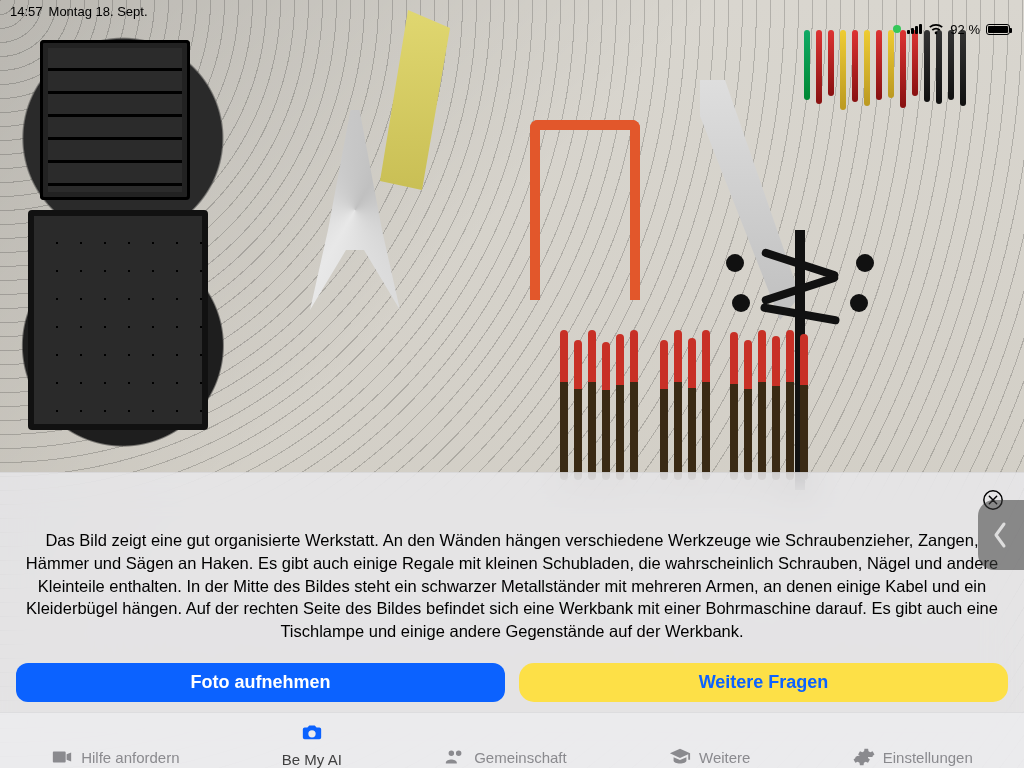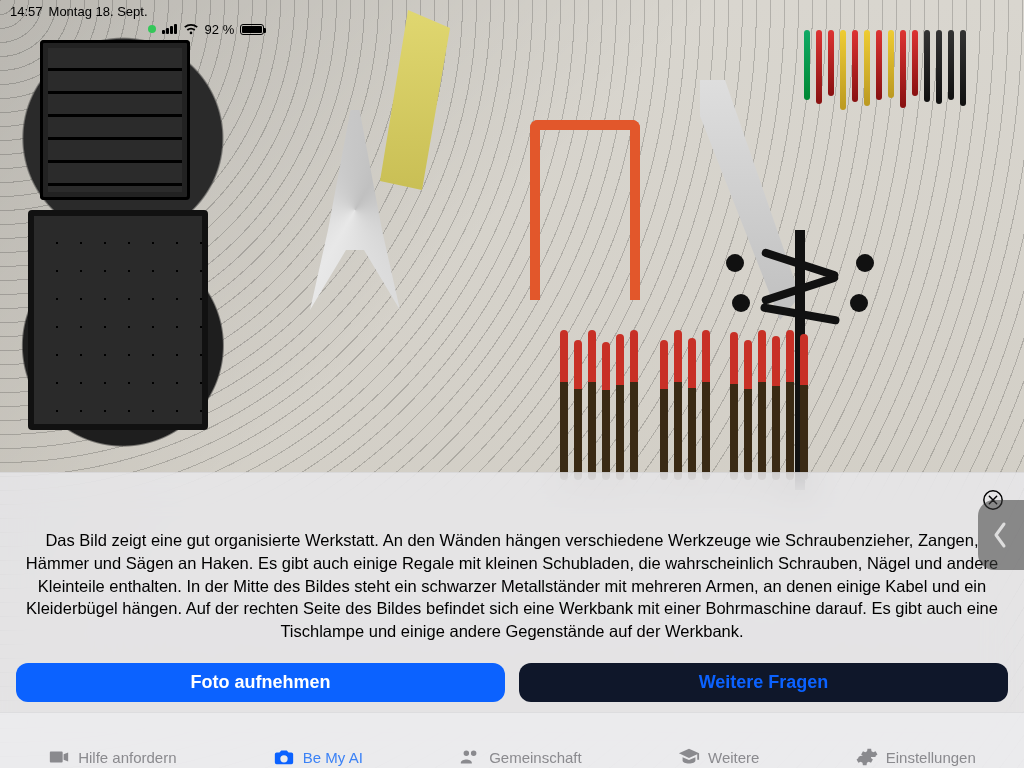--- a/index.html
+++ b/index.html
@@ -1,22 +1,22 @@
 <!DOCTYPE html>
 <html><head>
 <meta charset="utf-8">
 <style>
 * { margin: 0; padding: 0; box-sizing: border-box; }
 html, body { width: 1024px; height: 768px; overflow: hidden; font-family: -apple-system, "Helvetica Neue", Arial, sans-serif; }
 .screen { position: relative; width: 1024px; height: 768px; }
 
 
 .status-bar {
-  position: absolute; top: 0; left: 0; right: 12px; height: 22px;
-  display: flex; align-items: center;
+  position: absolute; top: 0; left: 0; right: 4px; height: 22px;
+  display: flex; justify-content: space-between; align-items: center;
   padding: 0 10px; font-size: 13px; color: #000; z-index: 50;
 }
 .status-left { display: flex; align-items: center; gap: 6px; font-weight: 500; }
 .status-right { display: flex; align-items: center; gap: 6px; font-weight: 500; margin-top: 36px; }
 .battery-shell {
   width: 24px; height: 11px; border: 1px solid #000; border-radius: 3px;
   position: relative; display: inline-block;
 }
 .battery-shell::after {
   content: ""; position: absolute; right: -3px; top: 3px; width: 2px; height: 5px;
@@ -97,30 +97,30 @@
 .desc {
   padding: 56px 20px 8px 20px; text-align:center; font-size:16.5px; line-height:1.38;
   color:#000;
 }
 .btn-row { display:flex; gap:14px; padding: 12px 16px 10px 16px; }
 .btn {
   flex:1; height:39px; border-radius:12px; display:flex; align-items:center; justify-content:center;
   font-size:18px; font-weight:600; cursor:pointer; user-select:none;
 }
 .btn-primary { background:#0b62ff; color:#fff; }
-.btn-secondary { background:#0f172a; color:#0b62ff; }
+.btn-secondary { background:#fde047; color:#0b62ff;border-radius:15px; }
 
 
 .tabbar {
   margin-top:auto; height:56px; display:flex; align-items:flex-end; justify-content:space-around;
   border-top:1px solid rgba(0,0,0,.06);
   background:rgba(240,240,243,.6);
 }
 .tab { display:flex; align-items:center; gap:8px; color:#8a8a8e; font-size:15px; cursor:pointer; }
-.tab.active { color:#3b82f6; }
+.tab.active { color:#404040;flex-direction:column; }
 .tab svg { width:22px; height:22px; }
 .tab.active svg { fill:#0b62ff; }
 .tab:not(.active) svg { fill:#8a8a8e; }
 
 </style>
 </head>
 <body>
 
 <div class="screen">
 

